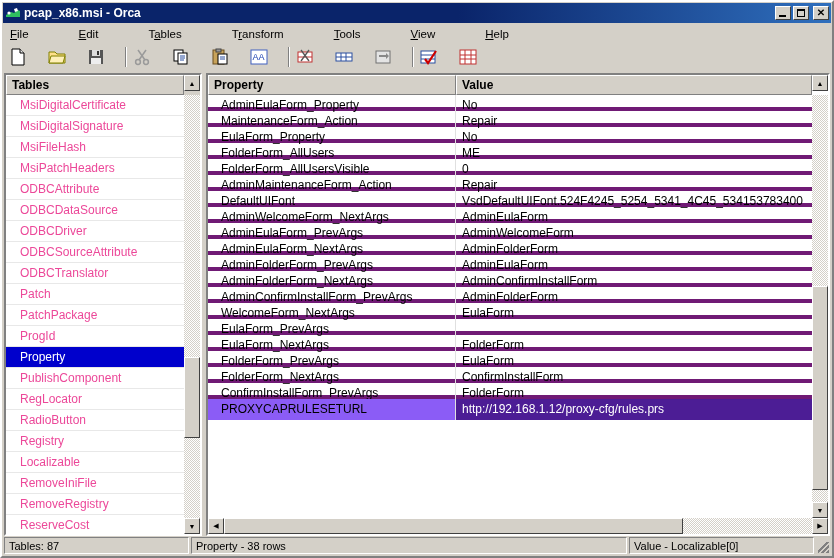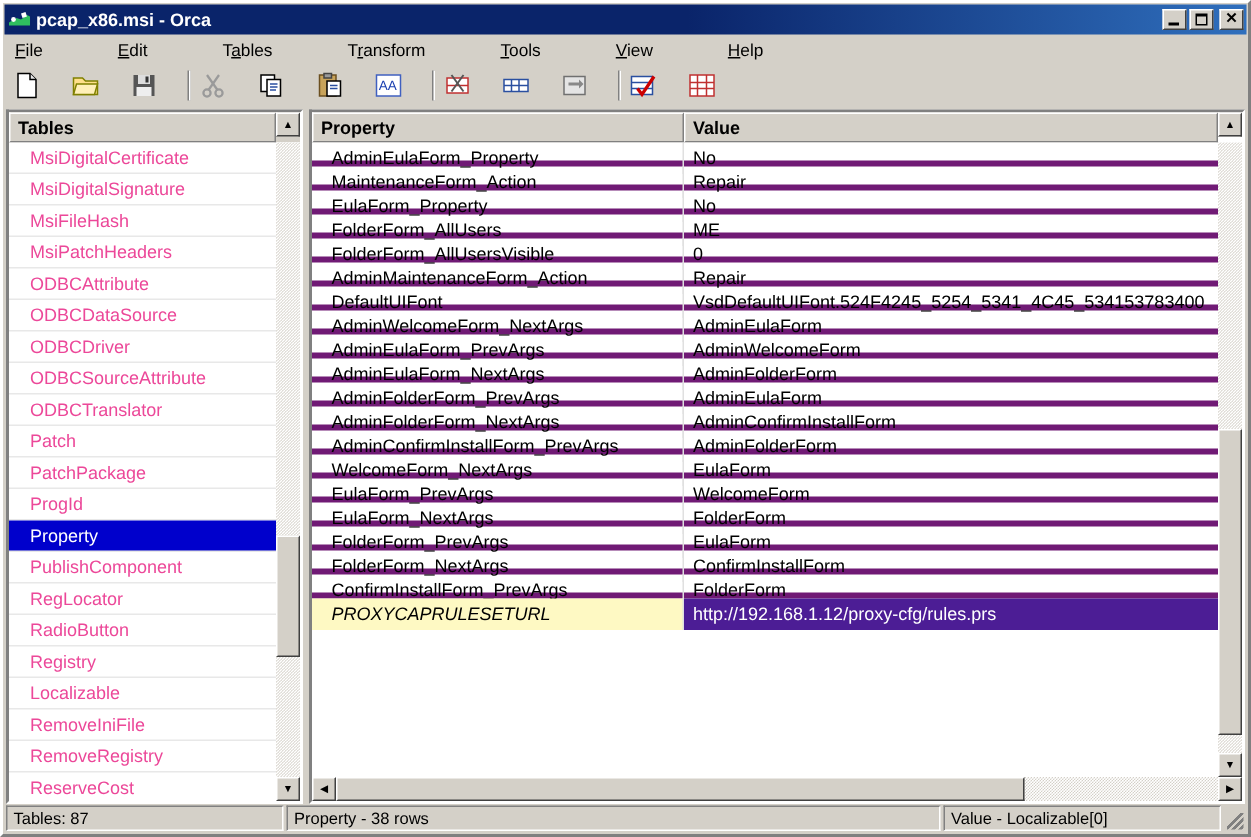--- a/index.html
+++ b/index.html
@@ -255,21 +255,21 @@
     border-bottom: 4px solid #701a75;
   }
   .cell {
     height: 21px; line-height: 20px;
     font-size: 12px; color: #000;
     padding-left: 13px;
     white-space: nowrap; overflow: hidden;
   }
   .cell-prop { width: 248px; flex: none; border-right: 1px solid #e0e0e0; }
   .cell-val  { flex: 1; padding-left: 6px; min-width: 0; }
-  .grid-row.hl .cell-prop { background: #fef9c3; font-style: italic; }
+  .grid-row.hl .cell-prop { background: #8b5cf6; }
   .grid-row.hl .cell-val  { background: #4c1d95; color: #ffffff; }
 
   
   #status-bar {
     height: 20px; flex: none;
     display: flex; align-items: stretch;
     background: #d4d0c8;
     padding: 1px 2px 2px 2px;
     gap: 2px;
   }
@@ -530,21 +530,20 @@
             <div class="grid-row">
               <div class="cell cell-prop">AdminConfirmInstallForm_PrevArgs</div>
               <div class="cell cell-val">AdminFolderForm</div>
             </div>
             <div class="grid-row">
               <div class="cell cell-prop">WelcomeForm_NextArgs</div>
               <div class="cell cell-val">EulaForm</div>
             </div>
             <div class="grid-row">
               <div class="cell cell-prop">EulaForm_PrevArgs</div>
-              <div class="cell cell-val">WelcomeForm</div>
             </div>
             <div class="grid-row">
               <div class="cell cell-prop">EulaForm_NextArgs</div>
               <div class="cell cell-val">FolderForm</div>
             </div>
             <div class="grid-row">
               <div class="cell cell-prop">FolderForm_PrevArgs</div>
               <div class="cell cell-val">EulaForm</div>
             </div>
             <div class="grid-row">

